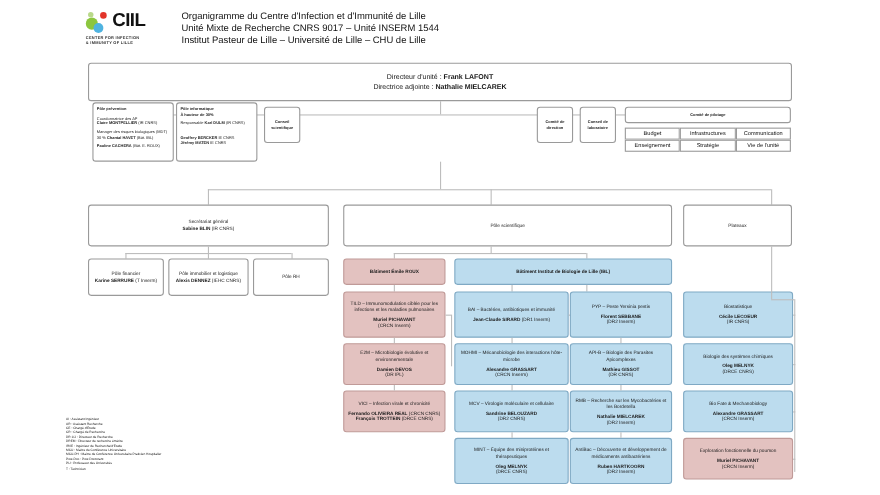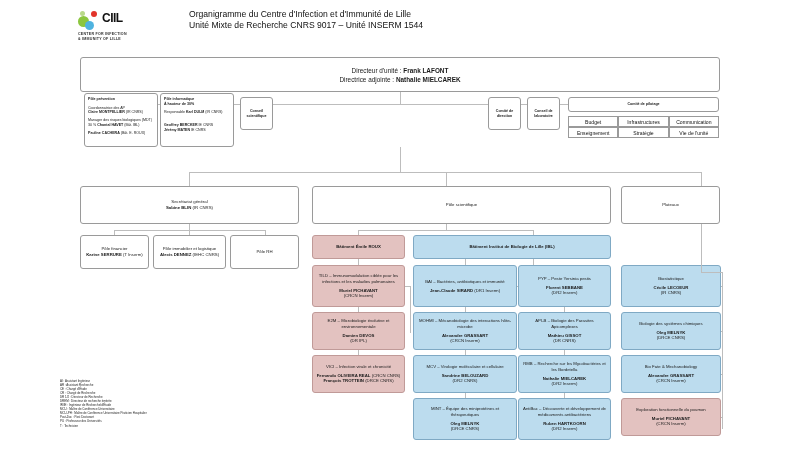--- a/index.html
+++ b/index.html
@@ -14,24 +14,24 @@
 
   
   .header{position:absolute;left:0;top:0;width:800px;height:52px;}
   .logo{position:absolute;left:78px;top:8px;width:78px;height:36px;}
   .logo-dots{position:absolute;left:0;top:2px;width:26px;height:22px;}
   .dot{position:absolute;border-radius:50%;}
   .dot.green{left:0px;top:6px;width:11px;height:11px;background:#8cc63f;}
   .dot.blue{left:7px;top:11px;width:9px;height:9px;background:#4fb3e0;}
   .dot.red{left:13px;top:1px;width:6px;height:6px;background:#e2342a;}
   .dot.grey{left:2px;top:1px;width:5px;height:5px;background:#b9d98a;}
-  .logo-word{position:absolute;left:24px;top:1px;font-size:12px;font-weight:bold;letter-spacing:-0.5px;color:#111;line-height:19px;}
+  .logo-word{position:absolute;left:24px;top:1px;font-size:17px;font-weight:bold;letter-spacing:-0.5px;color:#111;line-height:19px;}
   .logo-sub{position:absolute;left:0px;top:24px;font-size:3.6px;letter-spacing:.25px;color:#333;line-height:5px;width:80px;font-weight:bold;}
 
-  .titleblock{position:absolute;left:165px;top:9px;font-size:8.6px;line-height:11.2px;color:#111;margin-left:24px;}
+  .titleblock{position:absolute;left:165px;top:9px;font-size:8.6px;line-height:11.2px;color:#111;}
 
   
   .box{position:absolute;box-sizing:border-box;border:1px solid #9a9a9a;border-radius:3px;background:#fff;
        display:flex;align-items:center;justify-content:center;text-align:center;}
   .box .inner{padding:2px 3px;width:100%;}
   .b{font-weight:bold;}
   .blue{background:#bcdcee;border-color:#7fa9c4;}
   .pink{background:#e3c2c0;border-color:#c09a98;}
   .ttl{font-size:4.3px;line-height:5.6px;}
   .nm{font-size:4.3px;line-height:5.6px;}
@@ -72,20 +72,21 @@
       </div>
       <div class="logo-word">CIIL</div>
       <div class="logo-sub">
         <div>CENTER FOR INFECTION</div>
         <div>&amp; IMMUNITY OF LILLE</div>
       </div>
     </div>
     <div class="titleblock">
       <div>Organigramme du Centre d'Infection et d'Immunité de Lille</div>
       <div>Unité Mixte de Recherche CNRS 9017 – Unité INSERM 1544</div>
+      <div>Institut Pasteur de Lille – Université de Lille – CHU de Lille</div>
     </div>
   </div>
 
   <div class="box" id="director">
     <div class="inner">
       <div class="t1">
         <span>Directeur d'unité : </span><span class="b">Frank LAFONT</span>
       </div>
       <div class="t1">
         <span>Directrice adjointe : </span><span class="b">Nathalie MIELCAREK</span>

